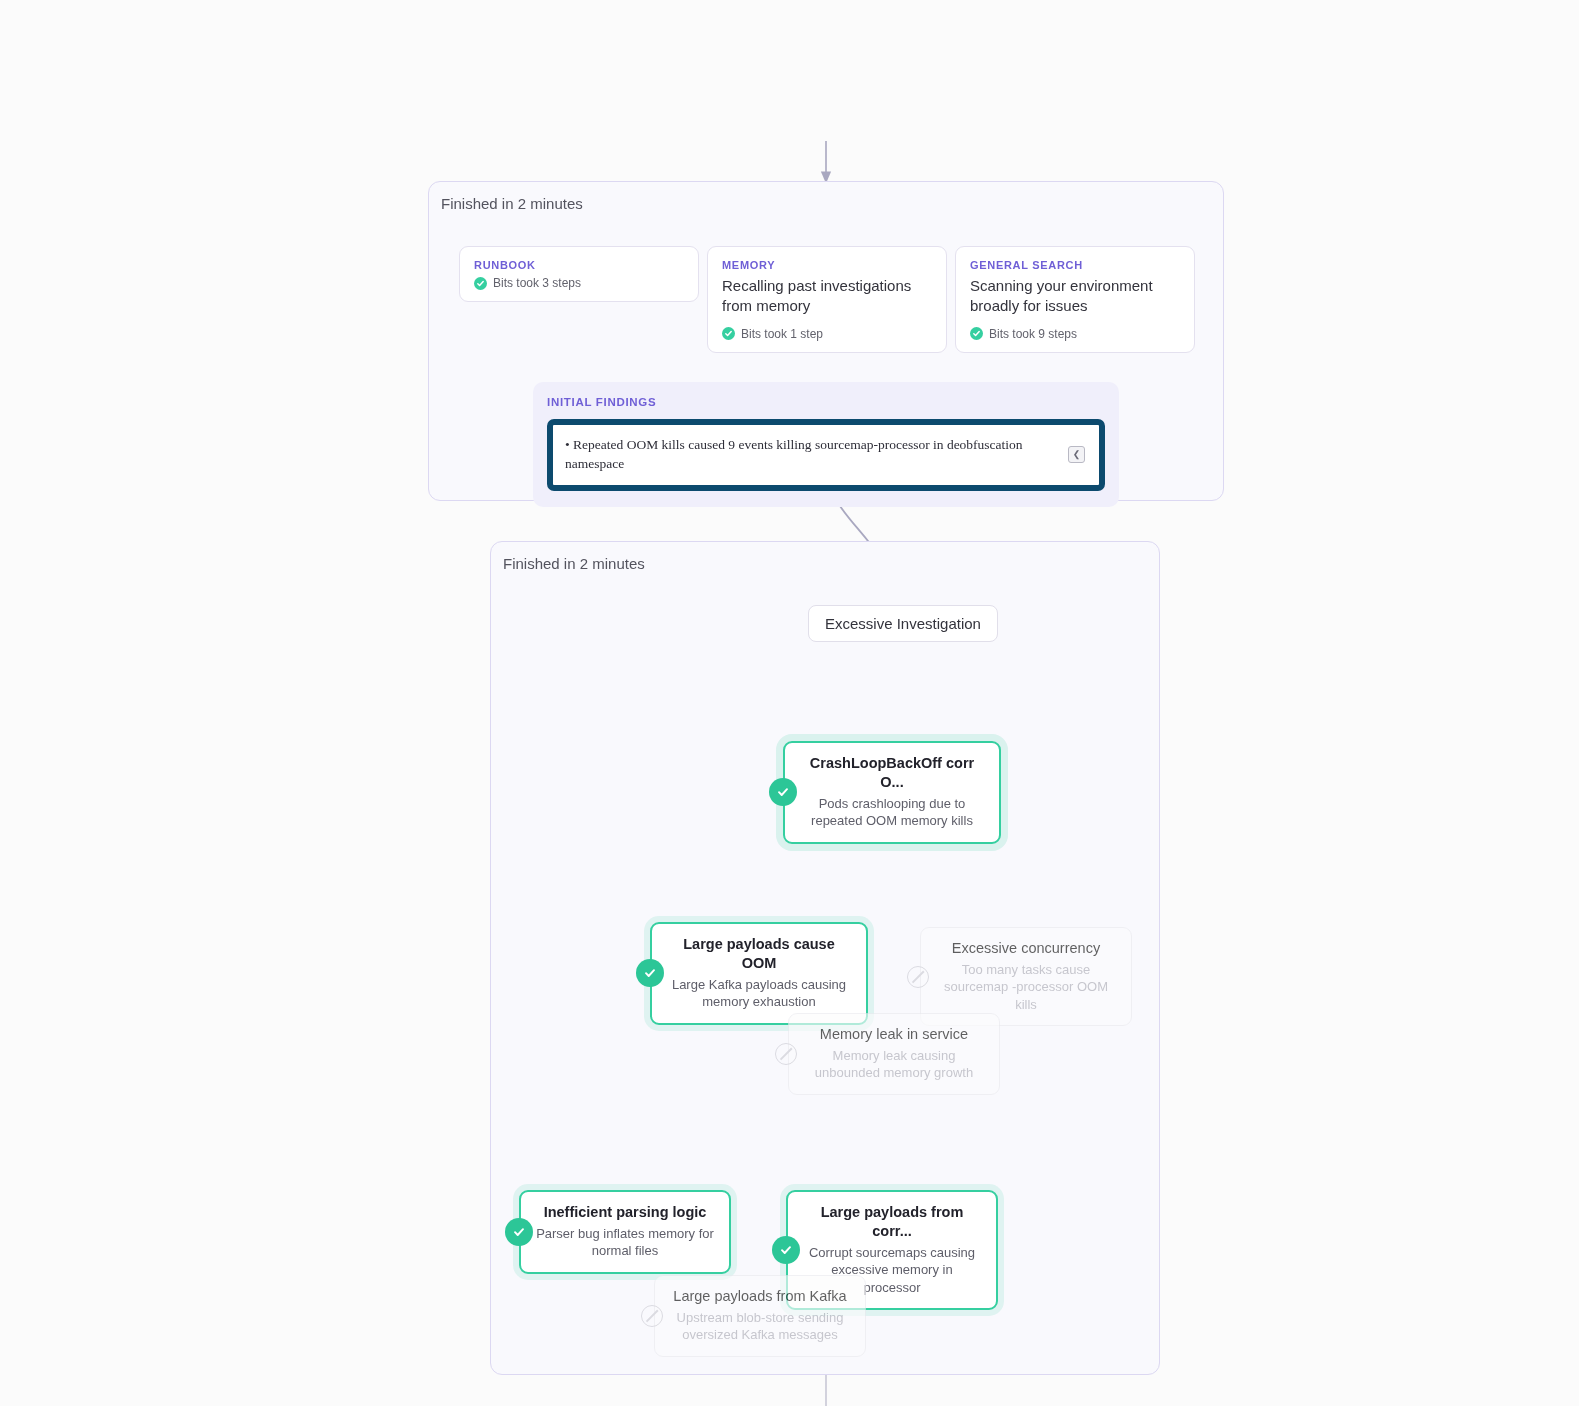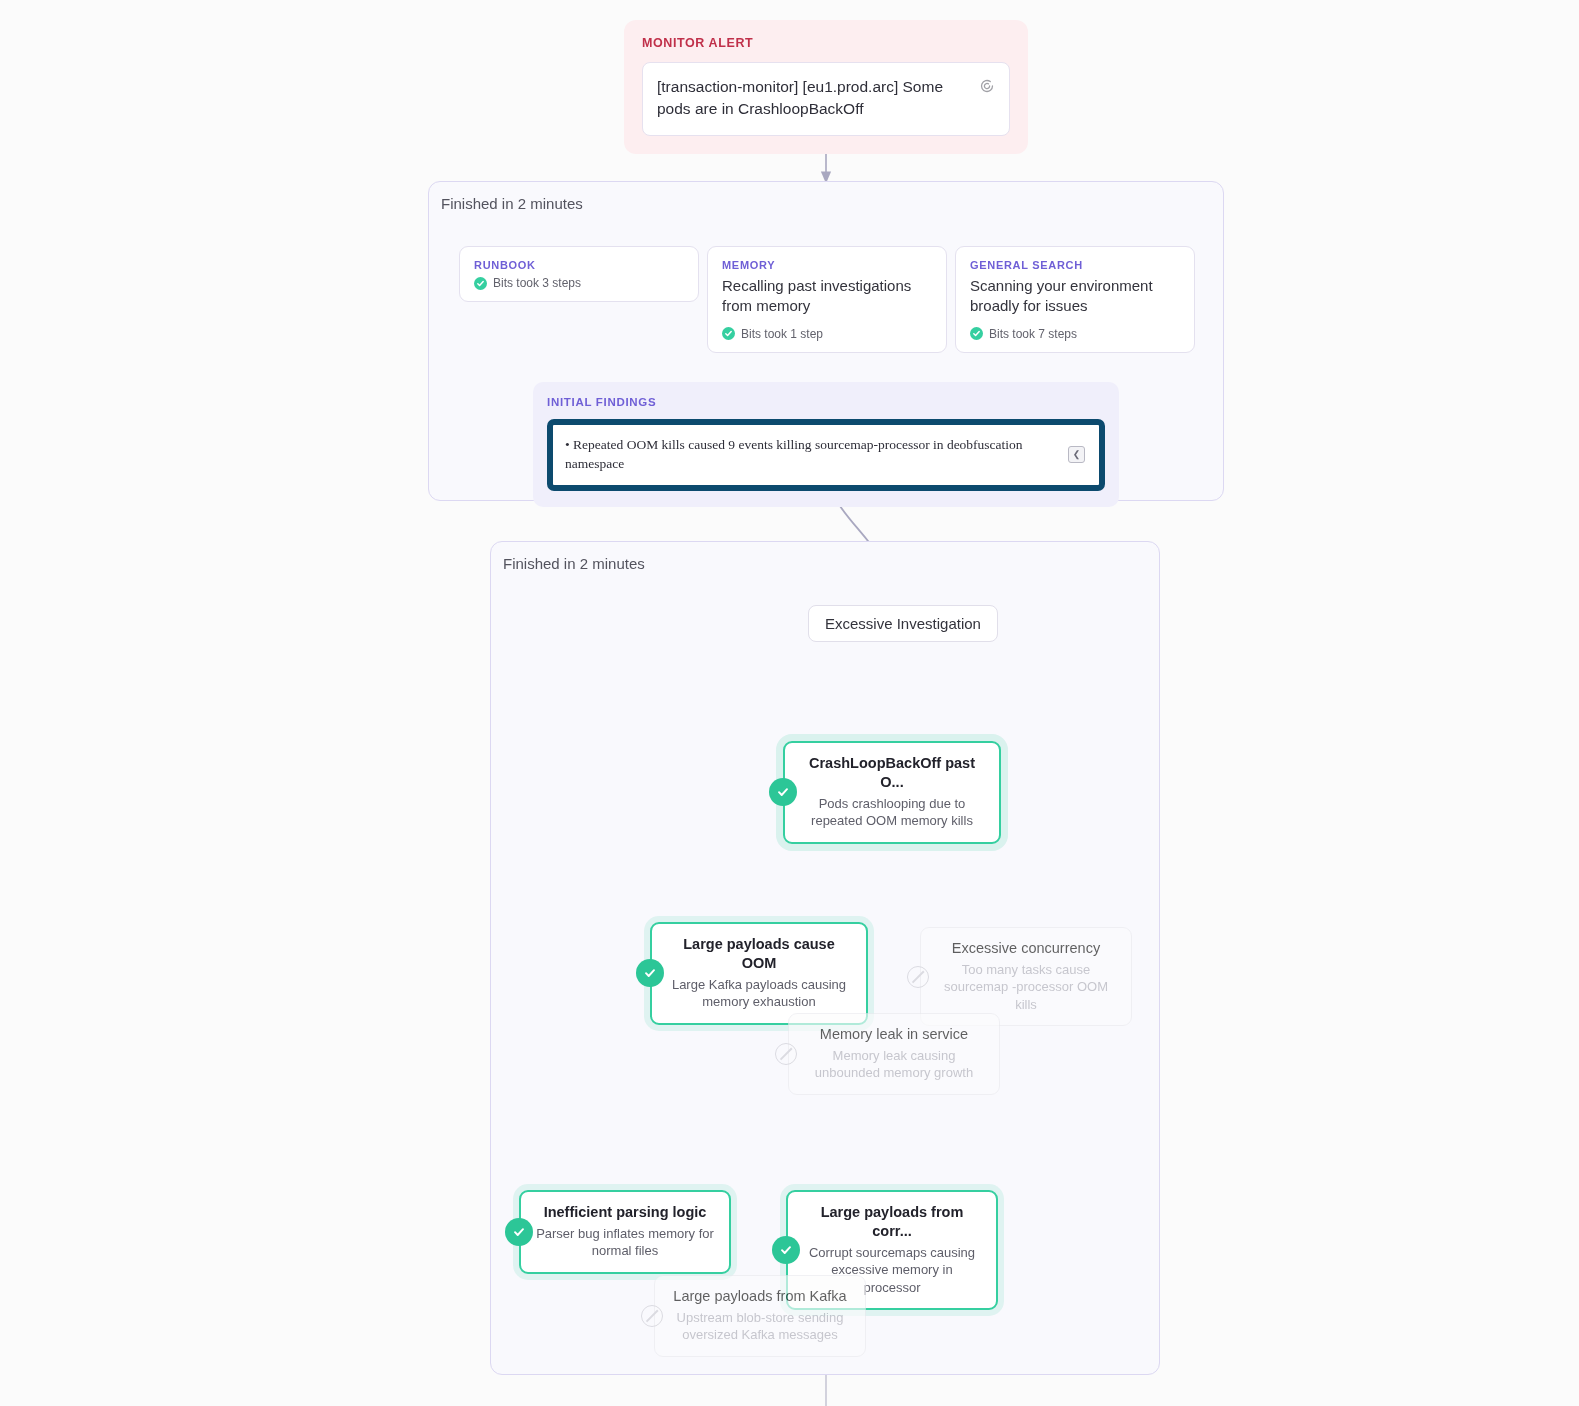--- a/index.html
+++ b/index.html
@@ -270,32 +270,20 @@
 
     <path d="M738,999 C738,1110 640,1110 626,1184" stroke="#3ed3a6" stroke-width="2.4" fill="none" stroke-dasharray="1 5" stroke-linecap="round" marker-end="url(#ar-green)"></path>
 
     <path d="M779,999 C779,1110 878,1108 892,1184" stroke="#3ed3a6" stroke-width="2.4" fill="none" stroke-dasharray="1 5" stroke-linecap="round" marker-end="url(#ar-green)"></path>
 
     <path d="M759,999 L759,1270" stroke="#d6d5e0" stroke-width="1.6" fill="none" stroke-dasharray="2 5" marker-end="url(#ar-faint)"></path>
 
     <path d="M826,1375 L826,1406" stroke="#c9c8d6" stroke-width="1.6" fill="none"></path>
   </svg>
 
-  <div class="node alert-box">
-    <div class="alert-label">MONITOR ALERT</div>
-    <div class="alert-inner">
-      <div class="alert-text">[transaction-monitor] [eu1.prod.arc] Some pods are in CrashloopBackOff</div>
-      <span class="spiral-icon">
-        <svg width="16" height="16" viewBox="0 0 16 16">
-          <path d="M13.5 8a5.5 5.5 0 1 1-2.2-4.4" fill="none" stroke="#55555f" stroke-width="1.3" stroke-linecap="round"></path>
-          <path d="M10.6 8a2.6 2.6 0 1 1-1.1-2.1" fill="none" stroke="#55555f" stroke-width="1.3" stroke-linecap="round"></path>
-        </svg>
-      </span>
-    </div>
-  </div>
 
   <div class="node phase" id="phase1">
     <div class="phase-title">Finished in 2 minutes</div>
 
     <div class="tool-card" style="left:30px; top:64px; width:240px;">
       <div class="tool-kind">RUNBOOK</div>
       <div class="tool-steps">
         <span class="mini-check">
           <svg width="9" height="9" viewBox="0 0 10 10">
               <path d="M2 5.2 L4 7.2 L8 2.8" fill="none" stroke="#fff" stroke-width="1.6" stroke-linecap="round" stroke-linejoin="round"></path>
@@ -320,21 +308,21 @@
 
     <div class="tool-card" style="left:526px; top:64px; width:240px;">
       <div class="tool-kind">GENERAL SEARCH</div>
       <div class="tool-desc">Scanning your environment broadly for issues</div>
       <div class="tool-steps">
         <span class="mini-check">
           <svg width="9" height="9" viewBox="0 0 10 10">
               <path d="M2 5.2 L4 7.2 L8 2.8" fill="none" stroke="#fff" stroke-width="1.6" stroke-linecap="round" stroke-linejoin="round"></path>
             </svg>
         </span>
-        <span>Bits took 7 steps</span>
+        <span>Bits took 9 steps</span>
       </div>
     </div>
 
     <div id="findings">
       <div class="findings-label">INITIAL FINDINGS</div>
       <div class="findings-inner">
         <div class="findings-text">• Repeated OOM kills caused 9 events killing sourcemap-processor in deobfuscation namespace</div>
         <div class="code-btn">❮</div>
       </div>
     </div>
@@ -345,21 +333,21 @@
   </div>
 
   <div class="node" id="hyp-pill">Excessive Investigation</div>
 
   <div class="hyp root confirmed" id="n-root">
     <div class="badge ok">
       <svg width="14" height="14" viewBox="0 0 14 14">
           <path d="M3 7.2 L5.7 10 L11 4.2" fill="none" stroke="#fff" stroke-width="1.9" stroke-linecap="round" stroke-linejoin="round"></path>
         </svg>
     </div>
-    <div class="hyp-title">CrashLoopBackOff past O...</div>
+    <div class="hyp-title">CrashLoopBackOff corr O...</div>
     <div class="hyp-sub">Pods crashlooping due to repeated OOM memory kills</div>
   </div>
 
   <div class="hyp confirmed" id="n-large">
     <div class="badge ok">
       <svg width="14" height="14" viewBox="0 0 14 14">
           <path d="M3 7.2 L5.7 10 L11 4.2" fill="none" stroke="#fff" stroke-width="1.9" stroke-linecap="round" stroke-linejoin="round"></path>
         </svg>
     </div>
     <div class="hyp-title">Large payloads cause OOM</div>

